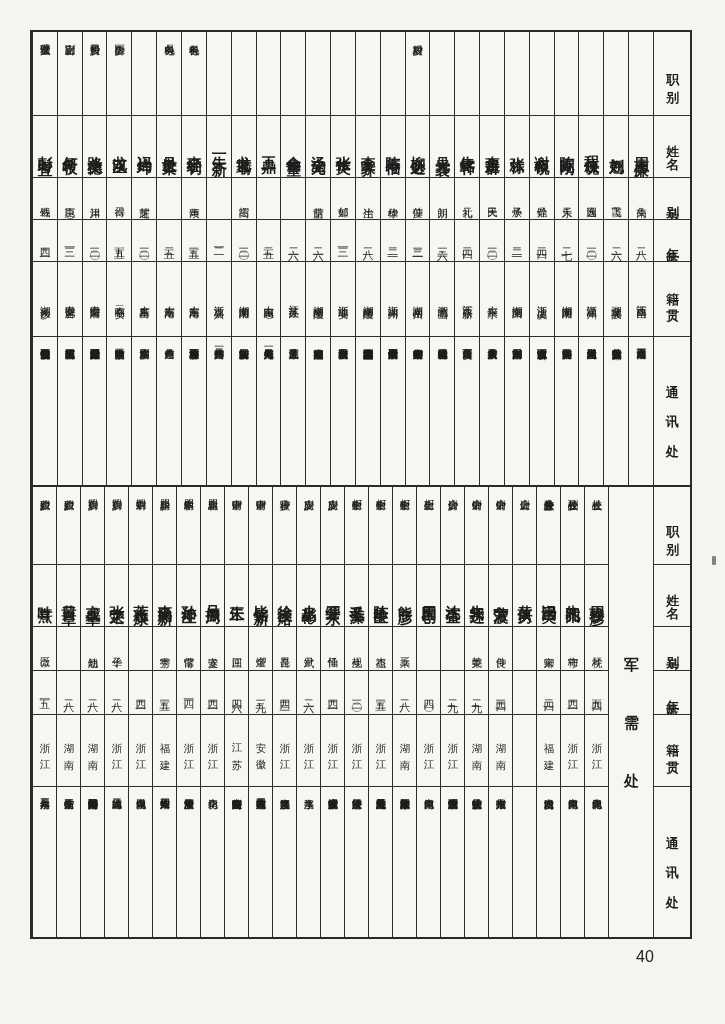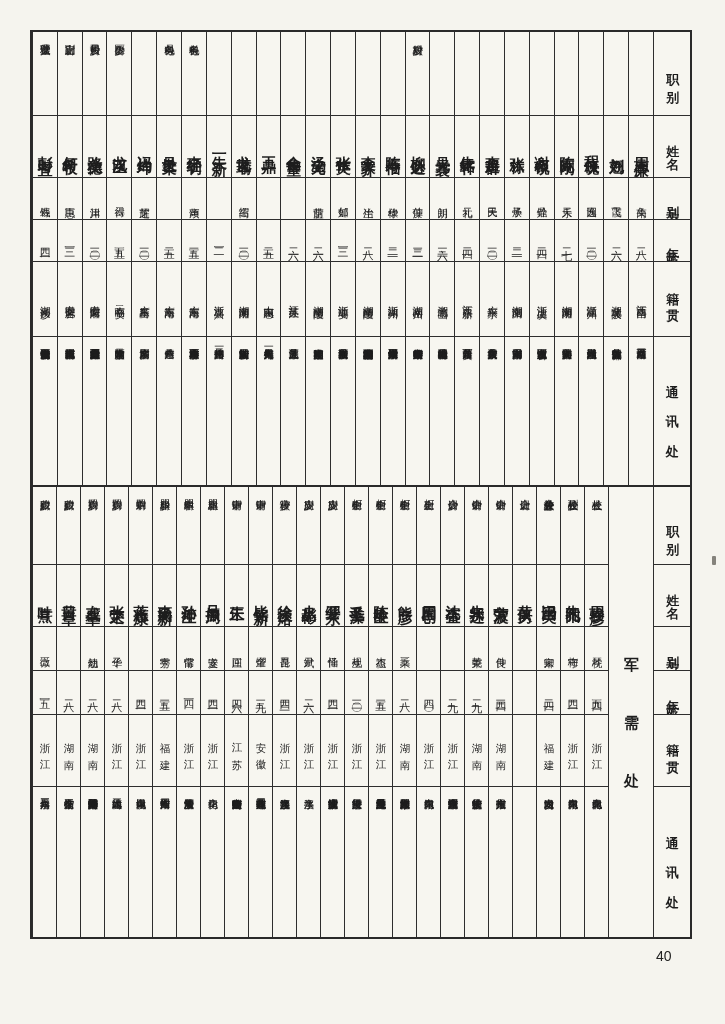--- a/index.html
+++ b/index.html
@@ -63,22 +63,22 @@
   .header-col .cell.age .vtxt     { letter-spacing:3px; }
   .header-col .cell.native .vtxt  { letter-spacing:16px; }
   .header-col .cell.address .vtxt { letter-spacing:30px; padding-top:16px; }
   .header-col .cell.job, .header-col .cell.address { align-items:center; }
 
   .section-label {
     writing-mode:vertical-rl; text-orientation:upright;
     font-size:15px; font-weight:bold; letter-spacing:58px; padding-top:40px;
   }
   .page-number {
-    position:absolute; left:656px; top:948px;
-    font-size:14px; color:#222;
+    position:absolute; left:636px; top:948px;
+    font-size:16px; color:#222;
   }
   .scan-speck {
     position:absolute; left:712px; top:556px; width:4px; height:9px;
     background:#55524c; border-radius:1px; opacity:.7;
   }
 </style>
 </head>
 <body>
 
 <div class="page">

